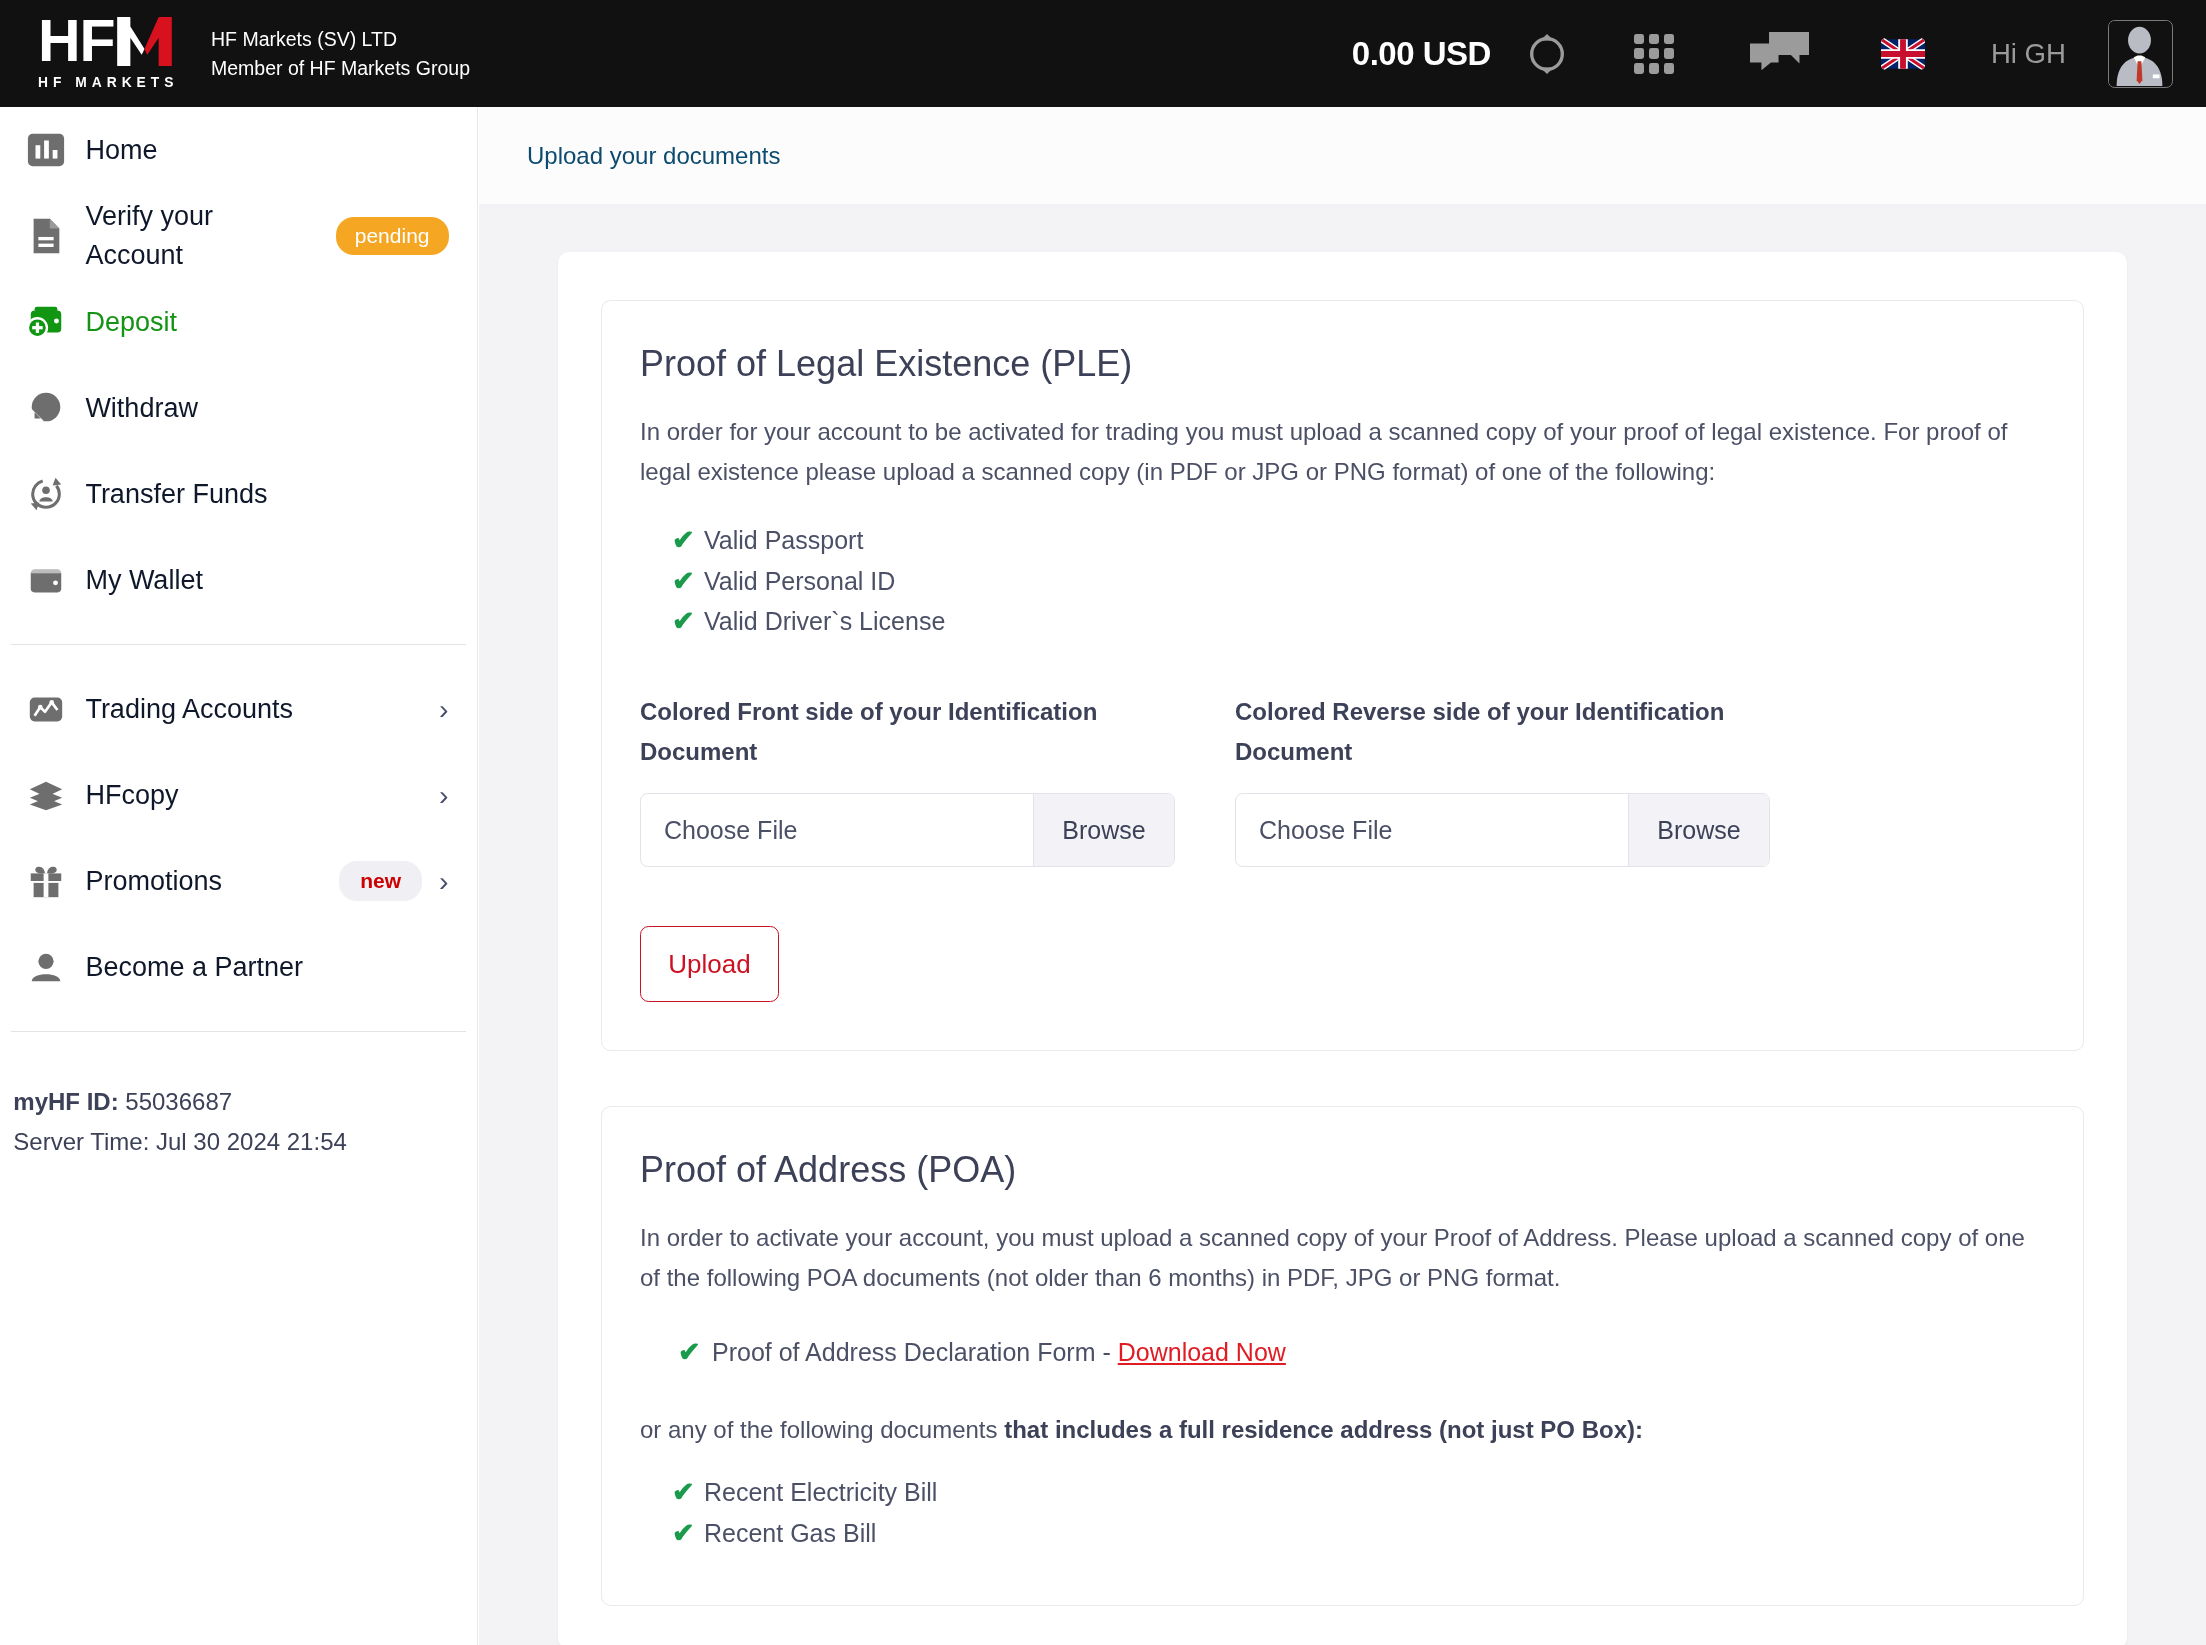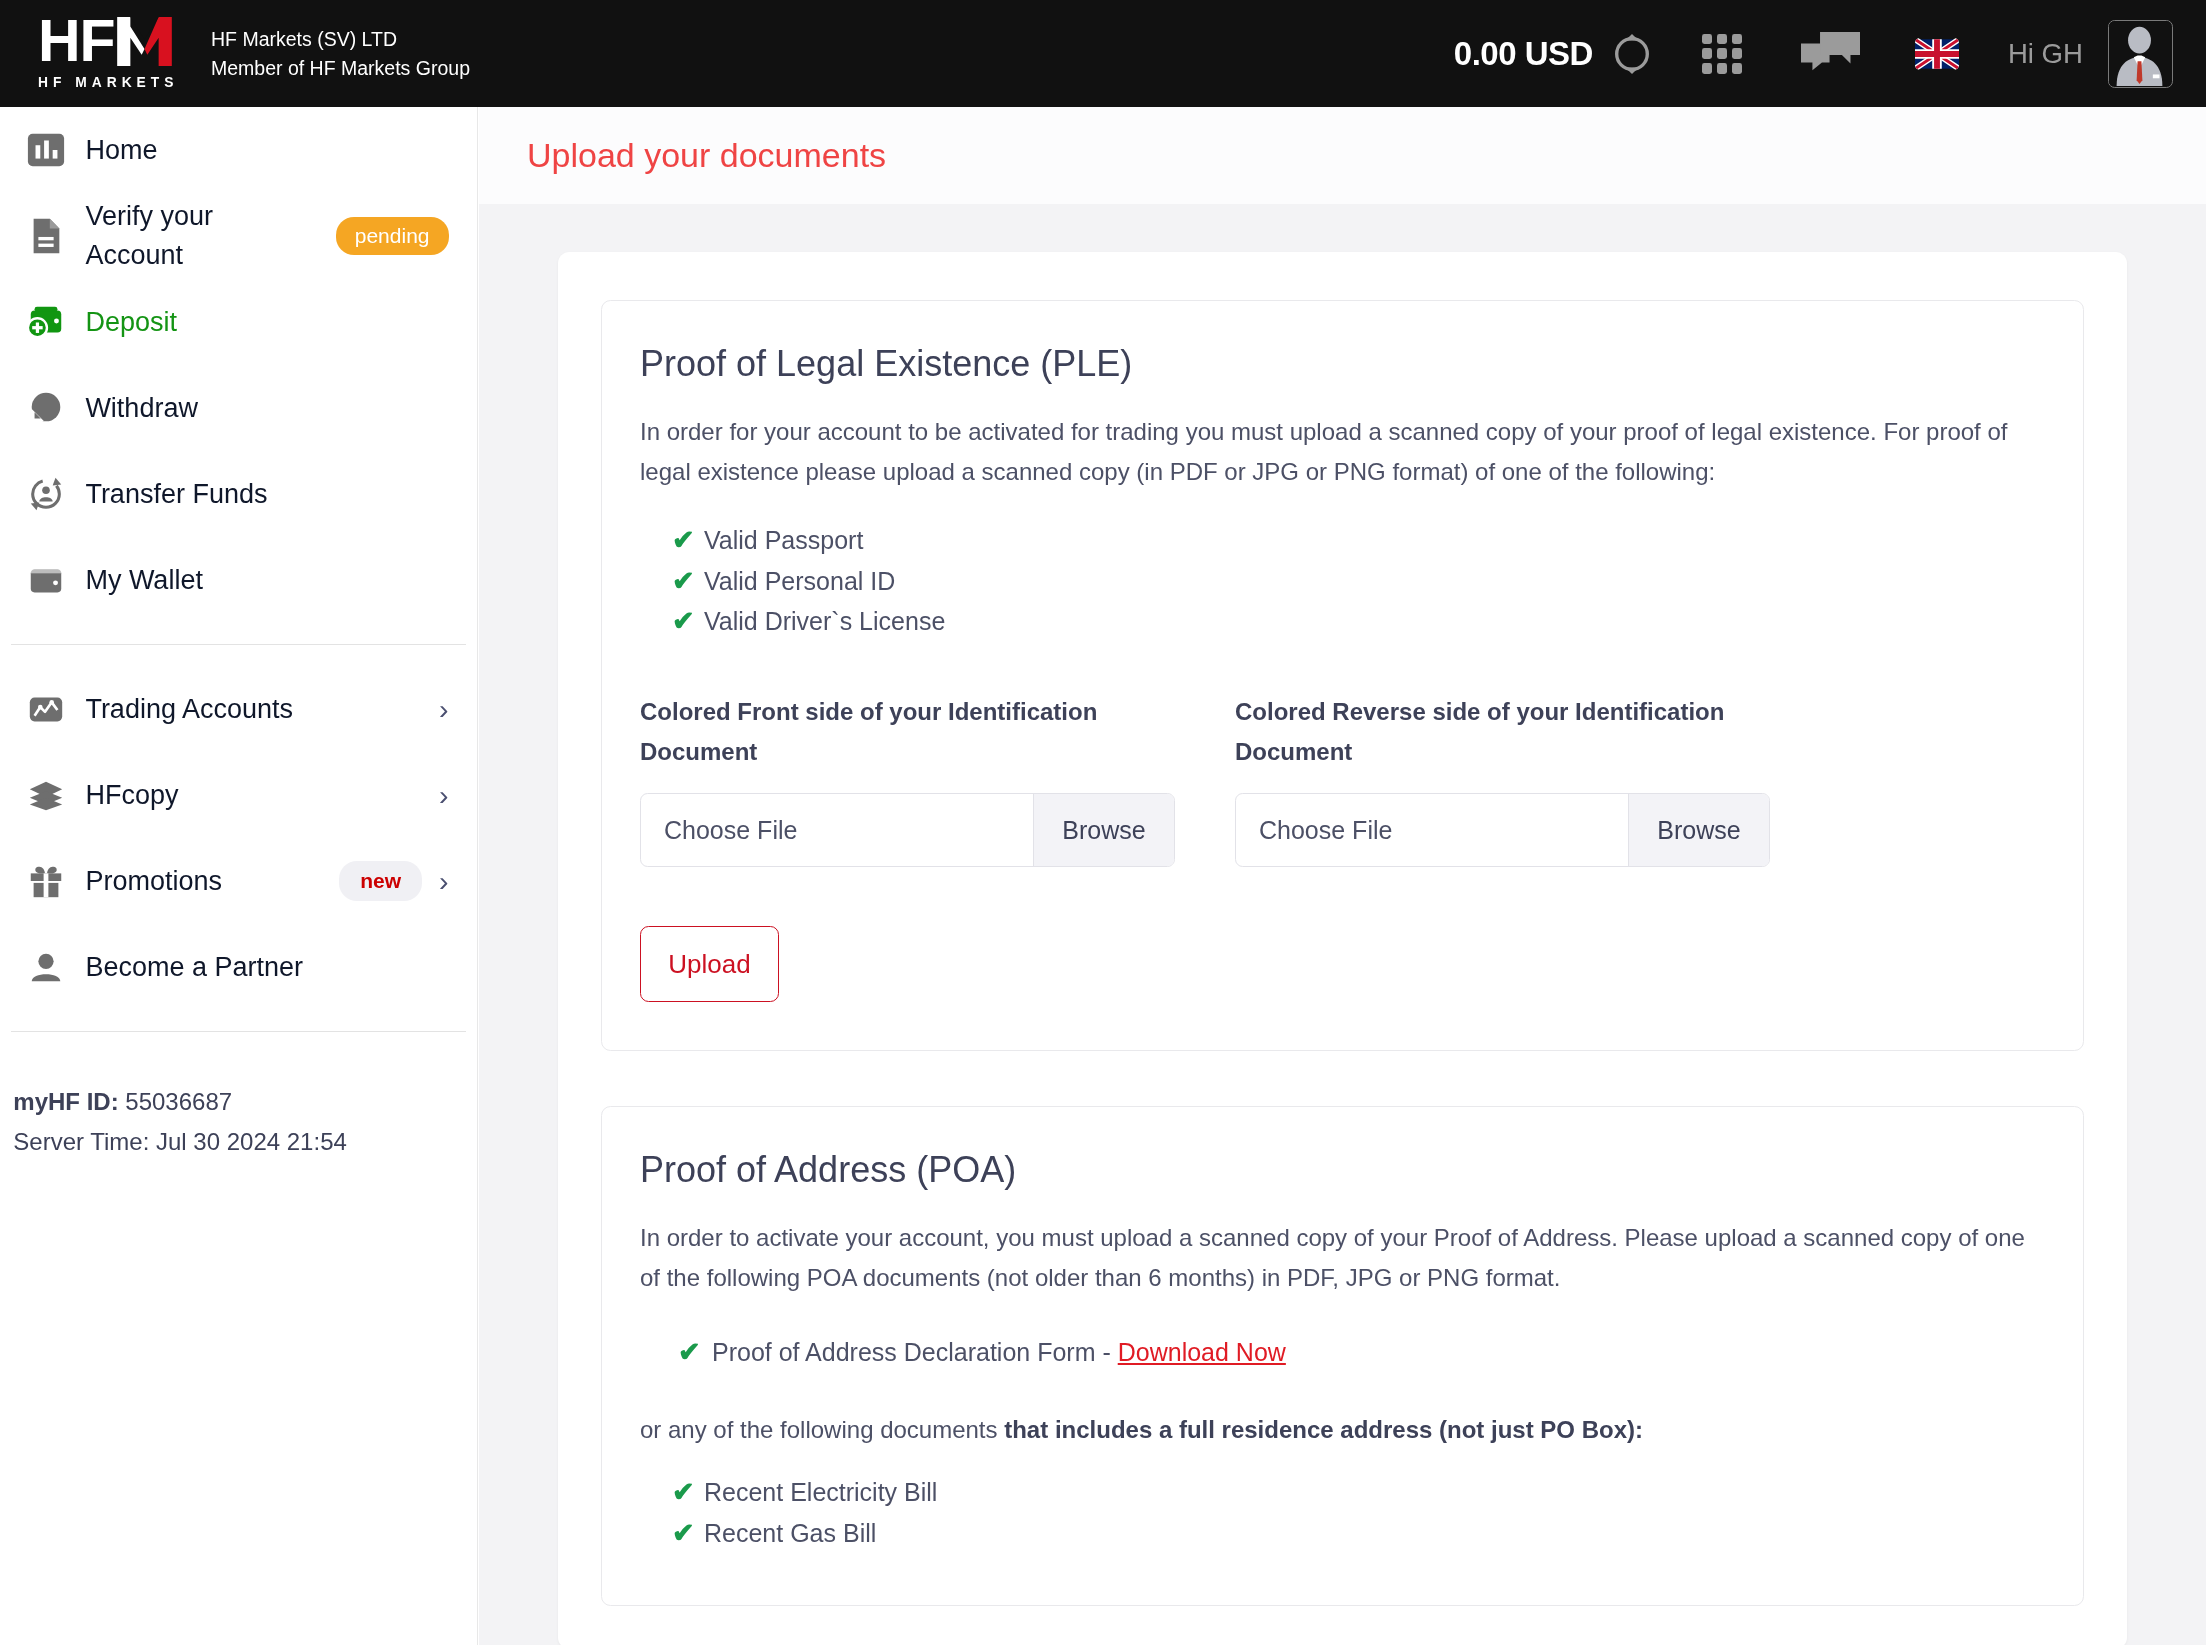--- a/index.html
+++ b/index.html
@@ -30,21 +30,21 @@
   .logo-sub {
     color: #ffffff; font-size: 13.8px; font-weight: 700;
     letter-spacing: 5px; margin-top: 8.6px;
   }
   .logo-text {
     margin-left: 21px; color: #ffffff;
     font-size: 19.5px; line-height: 28.5px;
   }
   .topbar-right {
     margin-left: auto; display: flex; align-items: center;
-    padding-right: 34px; gap: 0px;
+    padding-right: 34px; gap: 17px;
   }
   .balance {
     color: #ffffff; font-size: 33px; font-weight: 700;
     letter-spacing: -0.5px; margin-right: 17px;
   }
   .refresh-icon { width: 44px; height: 44px; margin-right: 48px; }
   .grid-icon { width: 40px; height: 40px; margin-right: 59px; display:grid;
     grid-template-columns: repeat(3, 1fr); grid-template-rows: repeat(3,1fr); gap: 4.8px; }
   .grid-icon i { background: #9b9b9b; border-radius: 2.4px; display:block; }
   .chat-icon { width: 59px; height: 44px; margin-right: 55px; position: relative; }
@@ -94,21 +94,21 @@
   
   .main {
     position: absolute; top: 107px; left: 479px;
     width: 1727px; height: 1539px;
     background: #f3f3f5;
   }
   .page-title-band {
     background: #fcfcfd; height: 97px; display:flex; align-items:center;
     padding-left: 48px;
   }
-  .page-title { font-size: 34px; color: #ef4444; }
+  .page-title { font-size: 24px; color: #0c4a6e; }
   .content-scroll { padding: 48px 0 0 0; }
   .outer-card {
     margin: 0 79px; background: #ffffff; border-radius: 11.4px;
     box-shadow: 0 1px 2.9px rgba(0,0,0,0.05);
     padding: 48px 43px 43px 43px;
   }
   .panel {
     border: 1px solid #e9e9ec; border-radius: 9.5px;
     padding: 42px 38px 48px 38px;
     margin-bottom: 55px;

